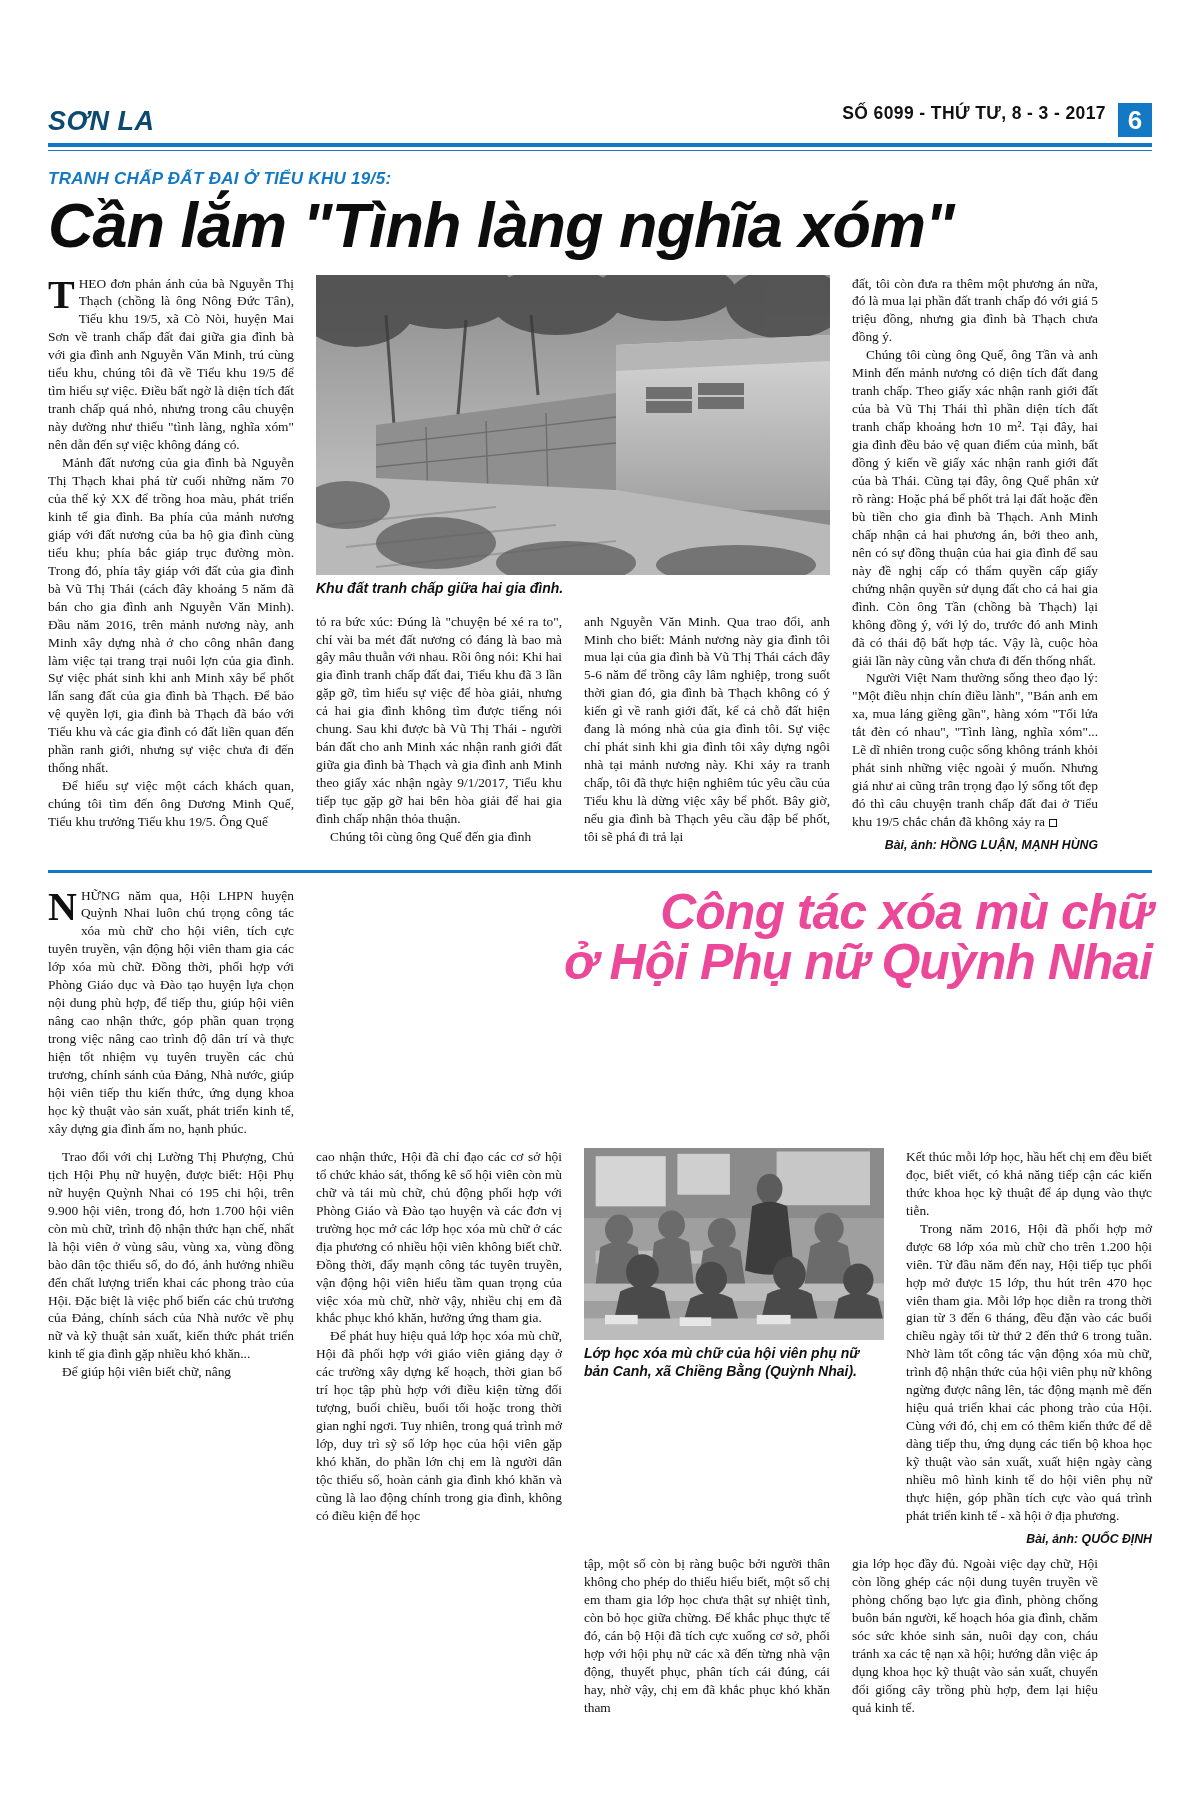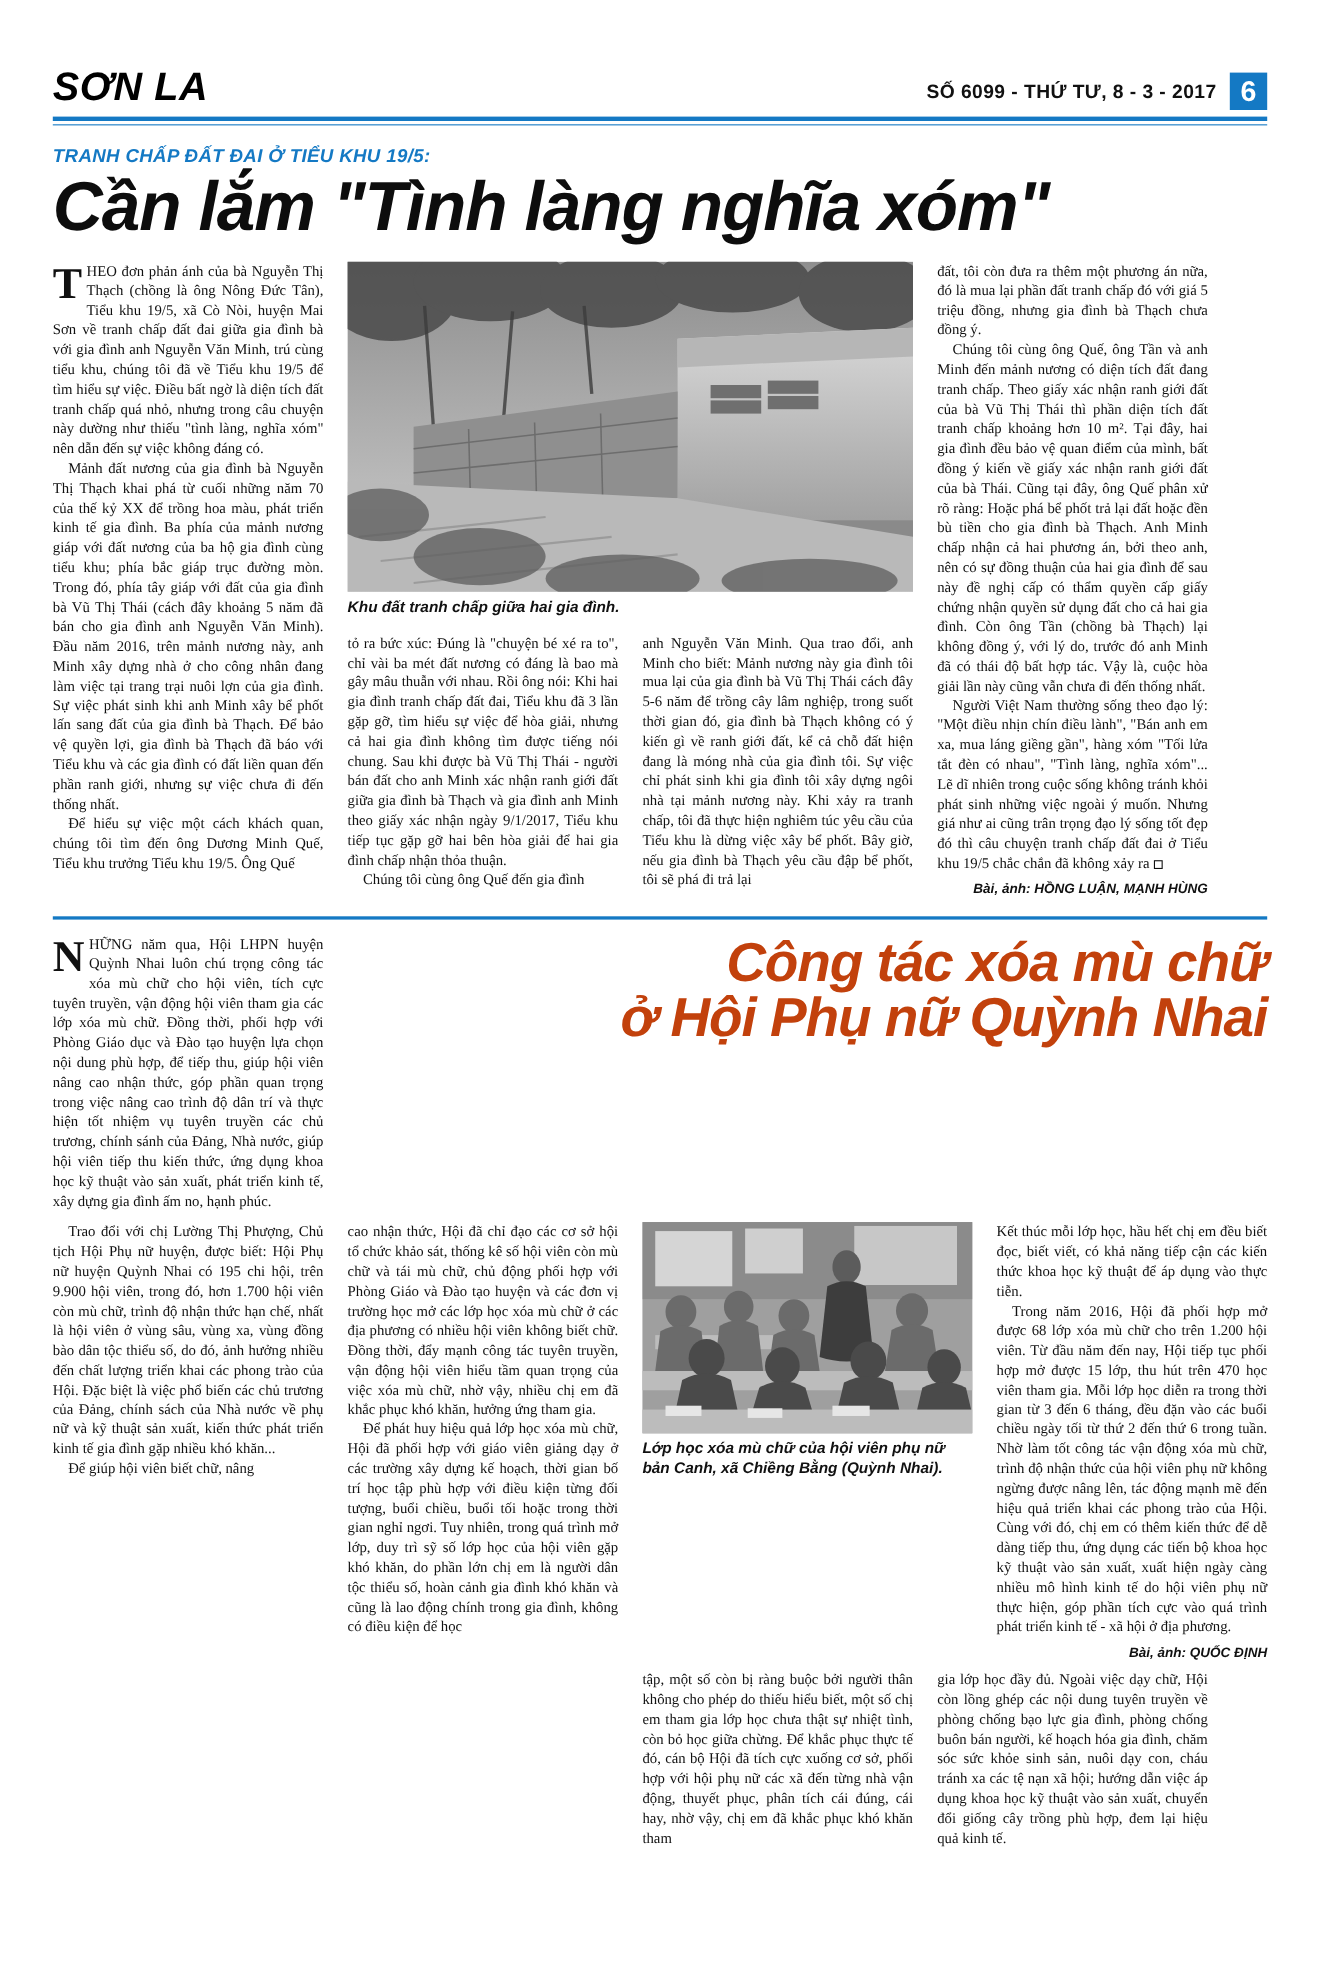--- a/index.html
+++ b/index.html
@@ -13,24 +13,25 @@
   .page { position:relative; width:1200px; height:1800px; padding:0 48px; }
 
   
   .masthead {
     display:flex; align-items:flex-end; justify-content:space-between;
     padding-top:58px;
   }
   .masthead-left {
     font-family:"Liberation Sans", sans-serif;
     font-weight:bold; font-style:italic;
-    font-size:36px; letter-spacing:.5px;
-    color:#000000;
-  }
-  .masthead-right { display:flex; align-items:center; gap:12px; }
+    font-size:27px; letter-spacing:.5px;
+    color:#0c4a6e;
+    margin-top:48px;
+  }
+  .masthead-right { display:flex; gap:12px; }
   .masthead-issue {
     font-family:"Liberation Sans", sans-serif;
     font-size:17.5px; font-weight:bold; letter-spacing:.4px;
   }
   .page-num-box {
     background:#1479c4; color:#fff;
     font-family:"Liberation Sans", sans-serif;
     font-weight:bold; font-size:26px;
     width:34px; height:34px;
     display:flex; align-items:center; justify-content:center;
@@ -99,21 +100,21 @@
   .a2 { margin-top:14px; }
   .a2-top {
     display:grid;
     grid-template-columns:246px 1fr 246px;
     column-gap:6px;
   }
   .headline2 {
     font-family:"Liberation Sans", sans-serif;
     font-weight:bold; font-style:italic;
     font-size:50px; line-height:1.0;
-    color:#c2410c; text-align:right;
+    color:#ec4899; text-align:right;
     letter-spacing:-1px;
   }
   .headline2 .l2 { display:block; }
 
   .a2-mid {
     margin-top:10px;
     display:grid;
     grid-template-columns:246px 246px 1fr 246px;
     column-gap:22px;
   }

